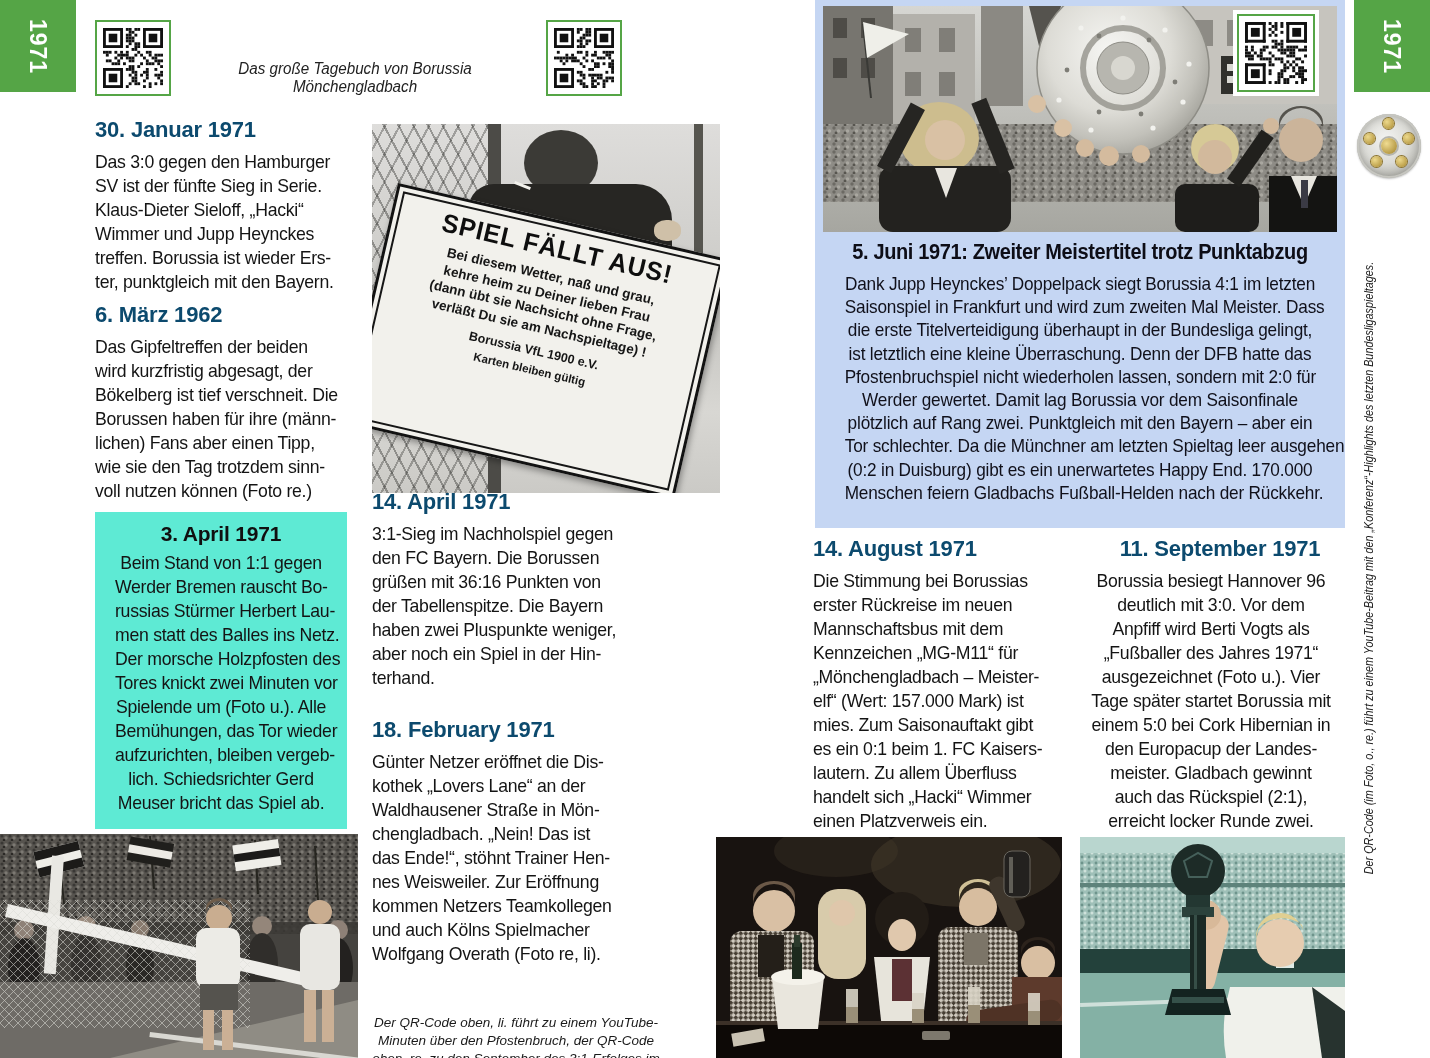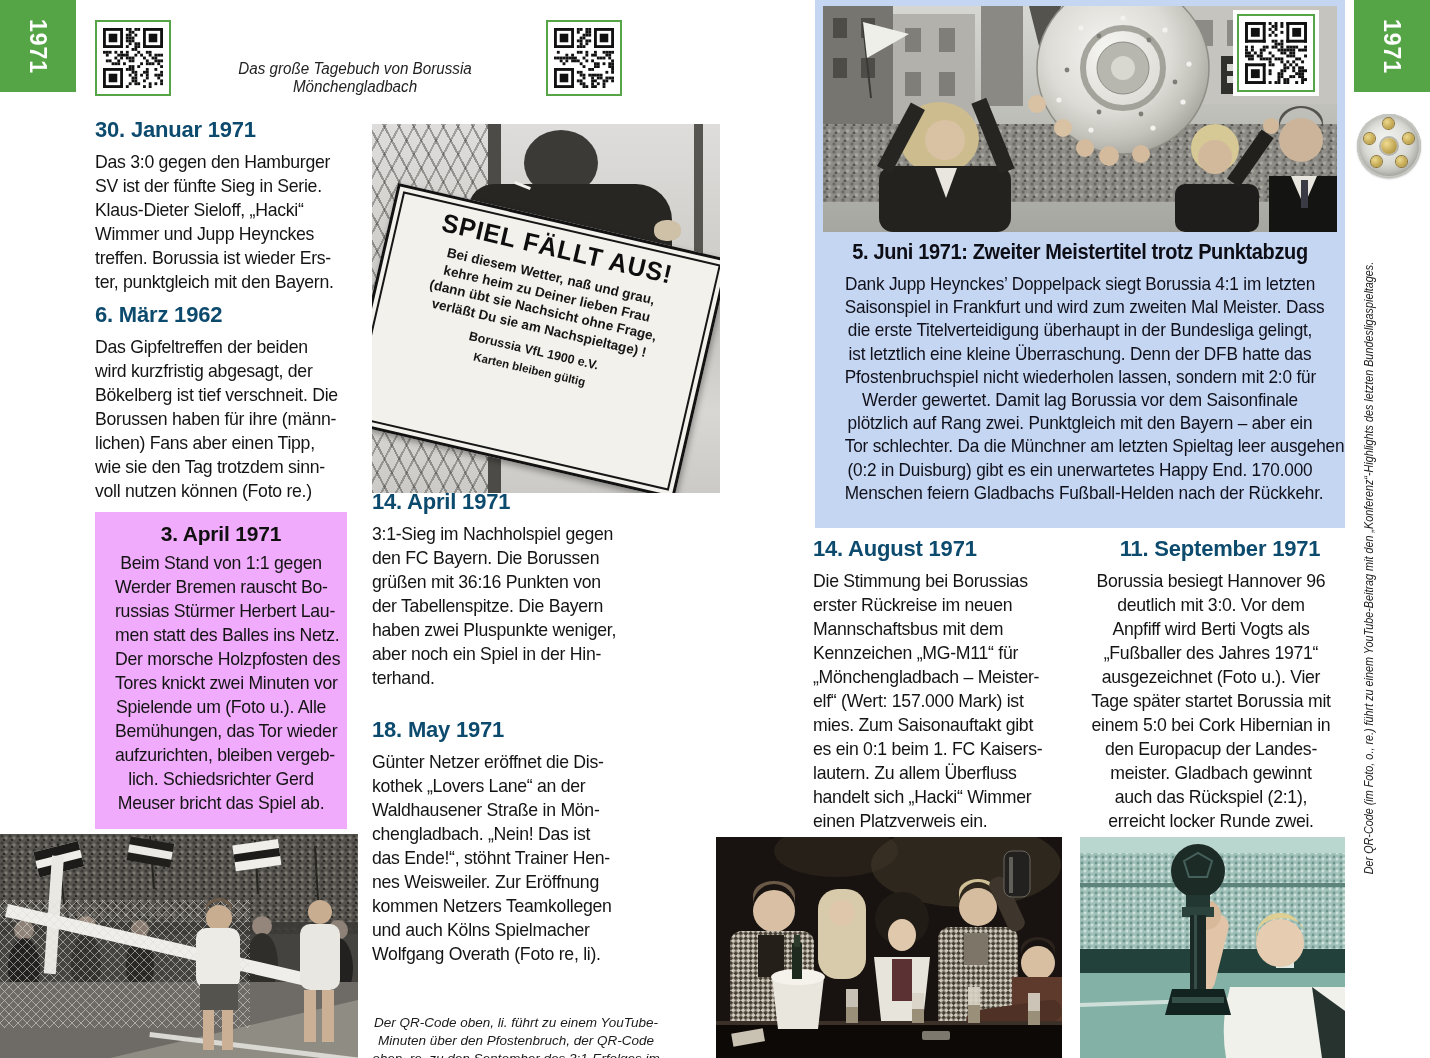--- a/index.html
+++ b/index.html
@@ -24,21 +24,21 @@
               font-style:italic;font-size:16px;color:#222;transform:scaleX(.95);}
 
   
   .entry{position:absolute;}
   .date{margin:0 0 7px 0;font-size:22px;font-weight:bold;color:#0c4a6e;letter-spacing:-.2px;}
   .body{transform:scaleX(.93);transform-origin:0 0;}
   .body div{font-size:19px;line-height:24px;letter-spacing:-.3px;white-space:nowrap;color:#141414;}
 
   
   .green-box{position:absolute;left:95px;top:512px;width:252px;box-sizing:border-box;
-             background:#f0abfc;padding:10px 12px 14px 12px;}
+             background:#5eead4;padding:10px 12px 14px 12px;}
   .green-box .date{color:#101010;text-align:center;font-size:21px;margin-bottom:5px;}
   .green-box .body{transform-origin:50% 0;}
   .green-box .body div{text-align:center;}
 
   
   .qr-caption{position:absolute;left:368px;top:968px;width:296px;font-style:italic;
               font-size:13.5px;line-height:18px;text-align:center;color:#1a1a1a;margin-top:46px;}
   .qr-caption div{white-space:nowrap;}
 
   
@@ -440,21 +440,21 @@
         <div>3:1-Sieg im Nachholspiel gegen</div>
         <div>den FC Bayern. Die Borussen</div>
         <div>grüßen mit 36:16 Punkten von</div>
         <div>der Tabellenspitze. Die Bayern</div>
         <div>haben zwei Pluspunkte weniger,</div>
         <div>aber noch ein Spiel in der Hin-</div>
         <div>terhand.</div>
       </div>
   </div>
   <div class="entry" style="left:372px;top:717px;width:290px;">
-    <h3 class="date">18. May 1971</h3>
+    <h3 class="date">18. February 1971</h3>
     <div class="body">
         <div>Günter Netzer eröffnet die Dis-</div>
         <div>kothek „Lovers Lane“ an der</div>
         <div>Waldhausener Straße in Mön-</div>
         <div>chengladbach. „Nein! Das ist</div>
         <div>das Ende!“, stöhnt Trainer Hen-</div>
         <div>nes Weisweiler. Zur Eröffnung</div>
         <div>kommen Netzers Teamkollegen</div>
         <div>und auch Kölns Spielmacher</div>
         <div>Wolfgang Overath (Foto re, li).</div>

